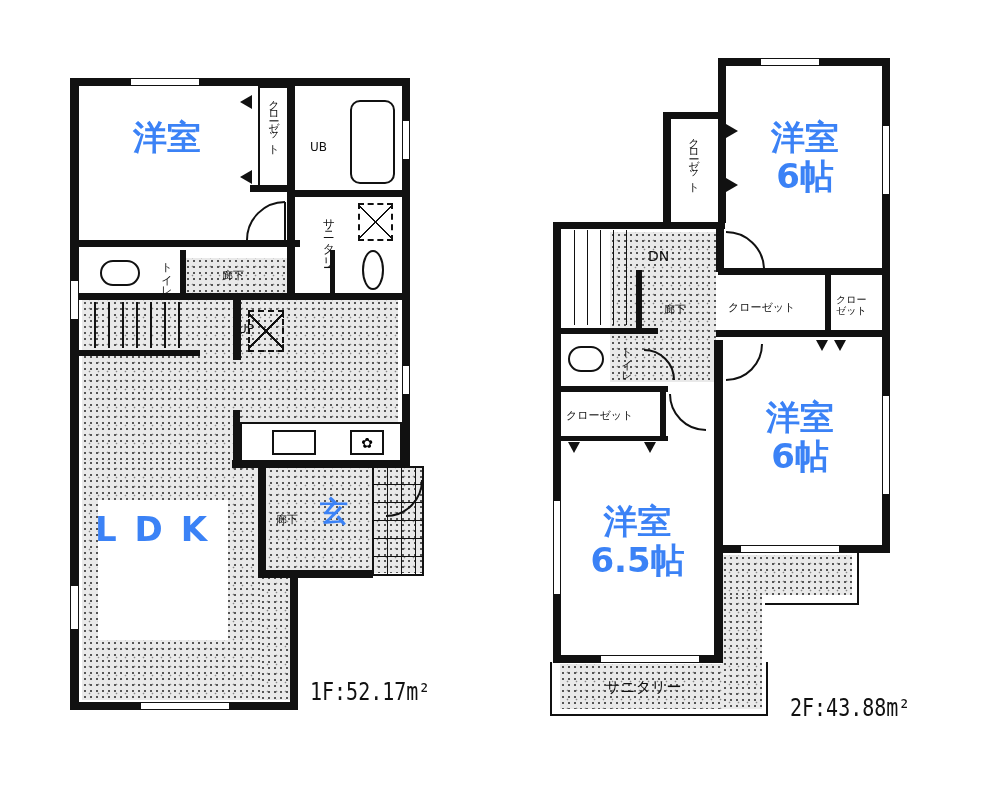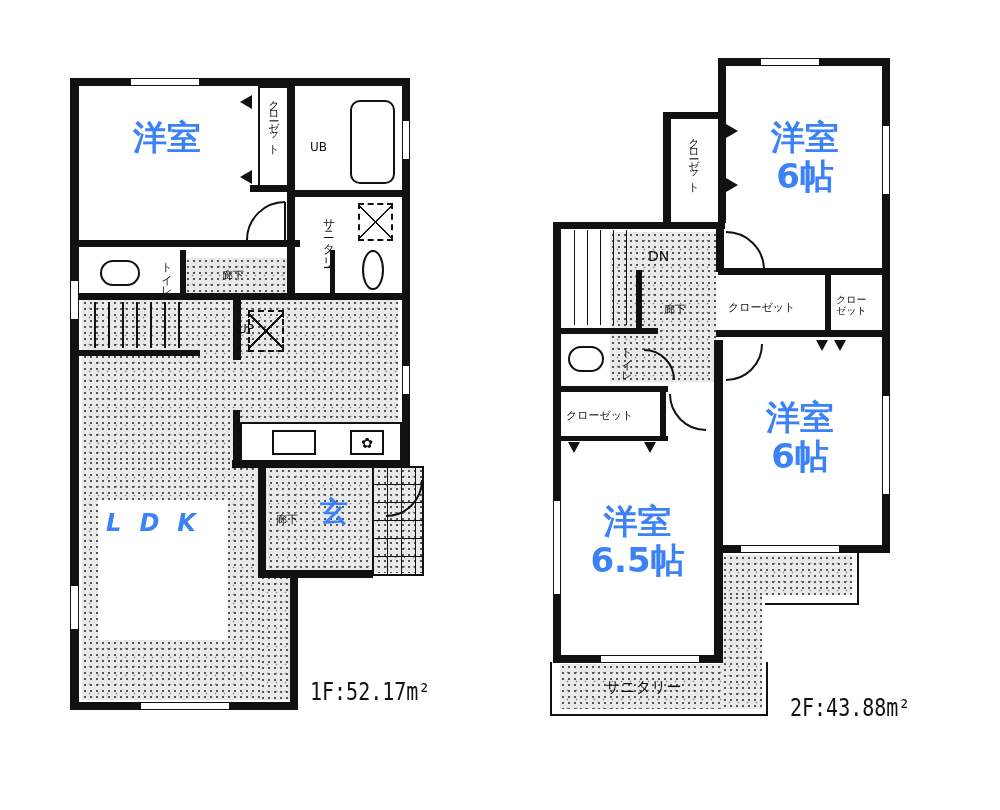--- a/index.html
+++ b/index.html
@@ -94,21 +94,21 @@
 
   <div class="small" style="left:276px;top:512px;">廊下</div>
   <div class="room-label" style="left:320px;top:496px;font-size:28px;">玄</div>
   <svg style="left:384px;top:478px;" width="40" height="40">
       <path d="M38 2 A36 36 0 0 1 2 38" fill="none" stroke="#111" stroke-width="2"></path>
     </svg>
 
   <div class="room-label" style="left:92px;top:118px;width:150px;font-size:34px;">
     <div>洋室</div>
   </div>
-  <div class="room-label" style="left:90px;top:510px;width:140px;font-size:24px;font-style:italic;">
+  <div class="room-label" style="left:90px;top:510px;width:140px;font-size:34px;">
     <div style="letter-spacing:18px;">LDK</div>
   </div>
 
   <div class="area" style="left:310px;top:680px;">1F:52.17m²</div>
 </div>
 
 <div>
 
   <div class="abs dots" style="left:610px;top:232px;width:106px;height:150px;"></div>
   <div class="abs dots" style="left:560px;top:664px;width:162px;height:45px;"></div>

